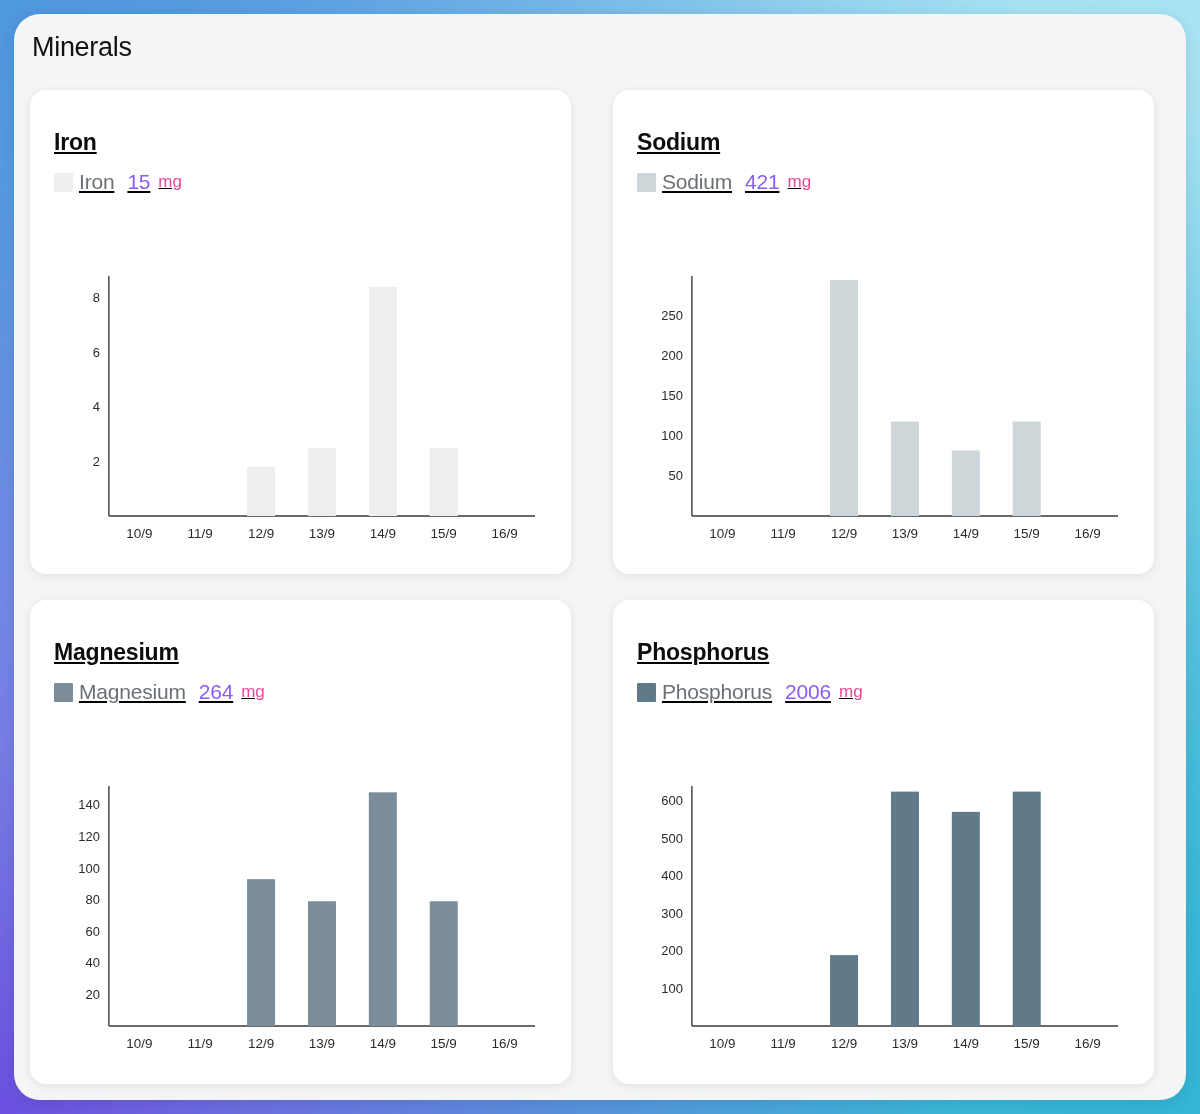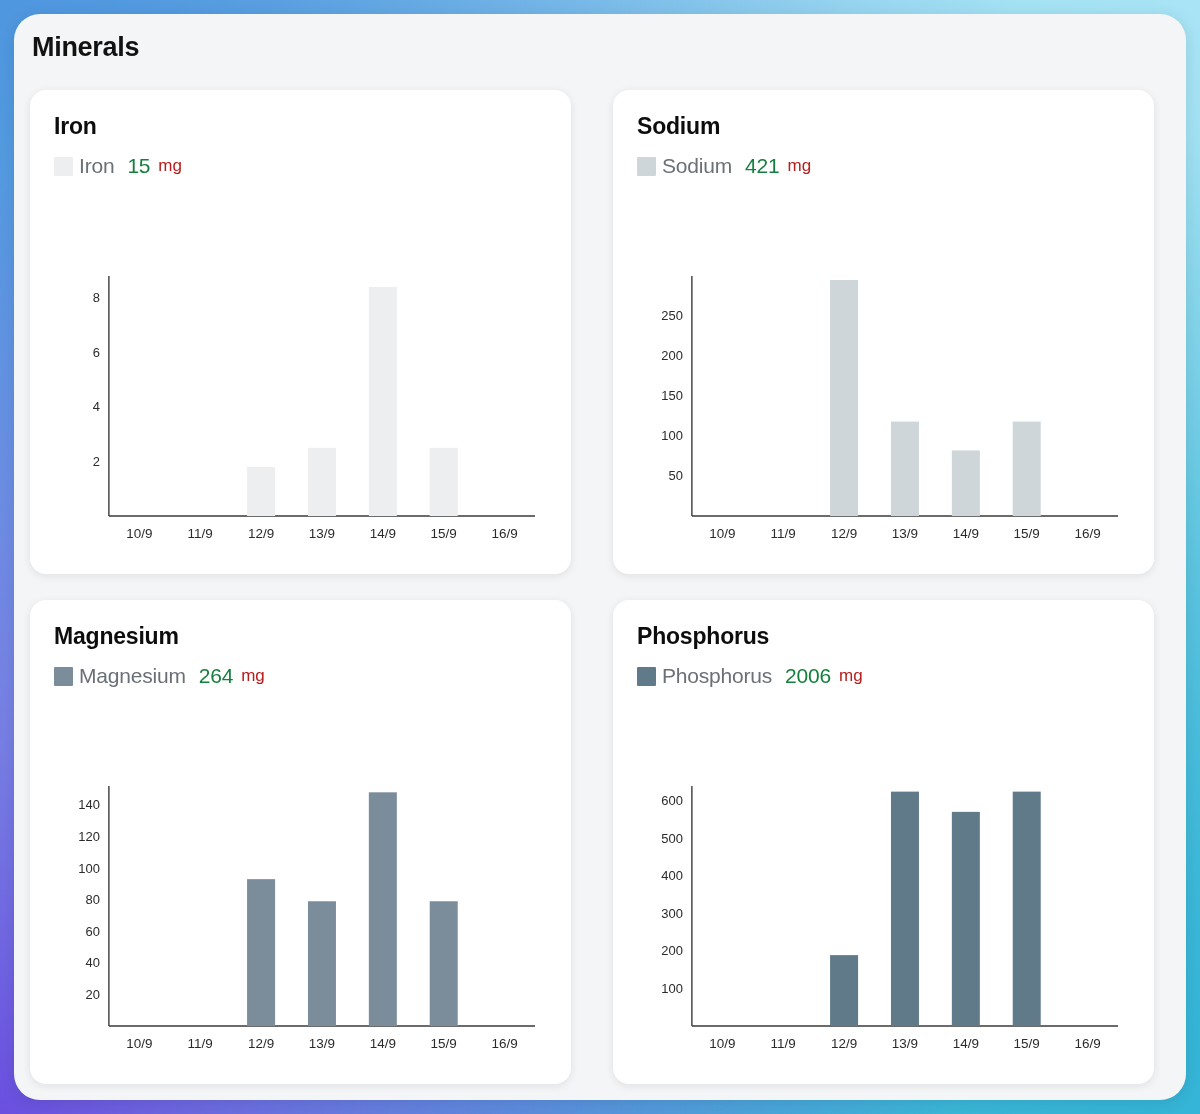--- a/index.html
+++ b/index.html
@@ -32,21 +32,21 @@
     border-radius: 26px;
     box-shadow: 0 3px 16px rgba(0,0,0,0.10);
     overflow: hidden;
   }
 
   .panel-title {
     position: absolute;
     left: 18px;
     top: 18px;
     font-size: 27px;
-    font-weight: 700;
+    font-weight: 400;
     color: #121212;
     letter-spacing: -0.3px;
   }
 
   
   .grid {
     position: absolute;
     left: 16px;
     top: 76px;
     width: 1140px;
@@ -55,22 +55,23 @@
     grid-template-rows: 484px 484px;
     column-gap: 42px;
     row-gap: 26px;
   }
 
   .card {
     background: #ffffff;
     border-radius: 16px;
     box-shadow: 0 2px 9px rgba(17,24,39,0.09);
     position: relative;
-    padding: 24px 24px 18px 24px;
+    padding: 40px 24px 18px 24px;
     overflow: hidden;
+    text-decoration: underline;
   }
 
   .card-title {
     font-size: 23px;
     font-weight: 700;
     color: #0d0d0d;
     letter-spacing: -0.2px;
     line-height: 1.1;
   }
 
@@ -90,29 +91,29 @@
 
   .legend-name {
     font-size: 21px;
     color: #6b7076;
     font-weight: 400;
     letter-spacing: -0.2px;
   }
 
   .legend-value {
     font-size: 21px;
-    color: #15803d;
+    color: #8b5cf6;
     font-weight: 400;
     letter-spacing: -0.2px;
     margin-left: 7px;
   }
 
   .legend-unit {
     font-size: 17px;
-    color: #b91c1c;
+    color: #ec4899;
     margin-left: 2px;
   }
 
   
   .chart-wrap {
     position: absolute;
     left: 24px;
     right: 18px;
     bottom: 16px;
     height: 300px;

